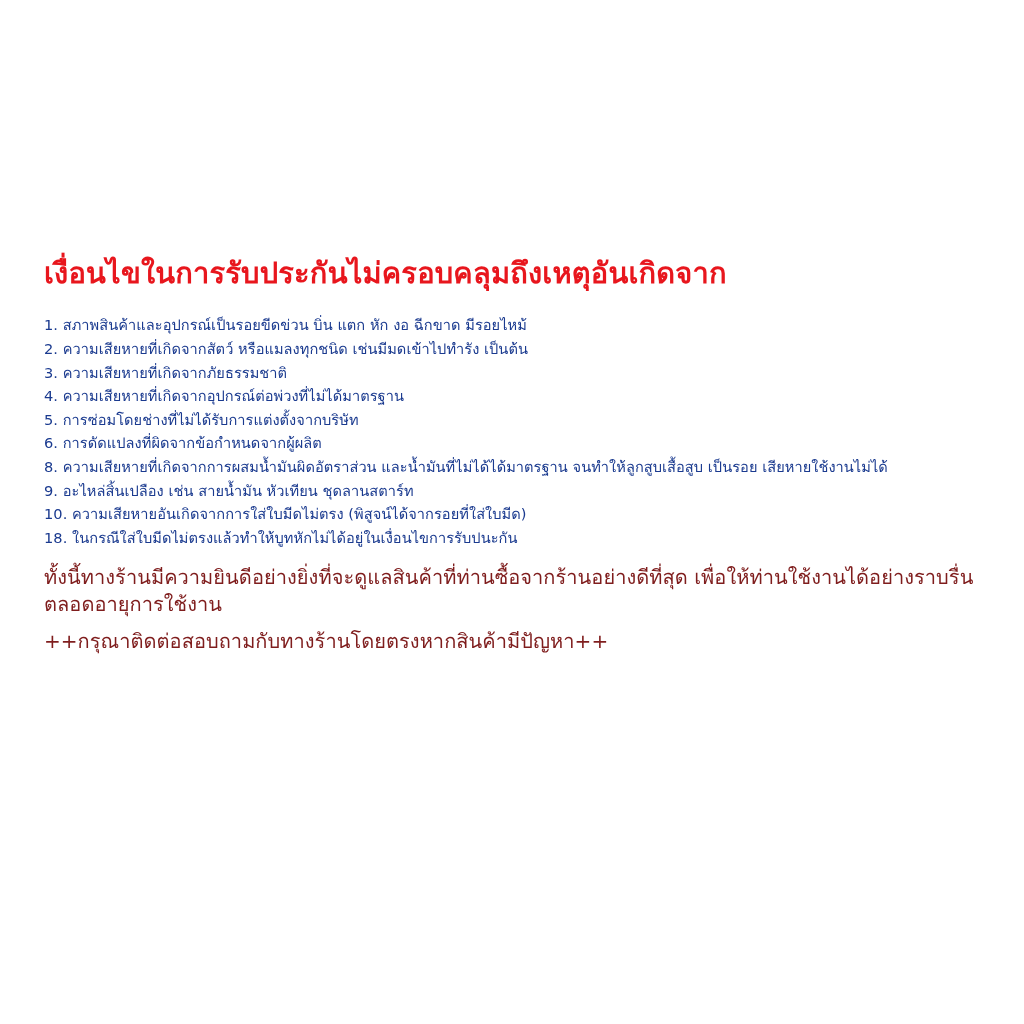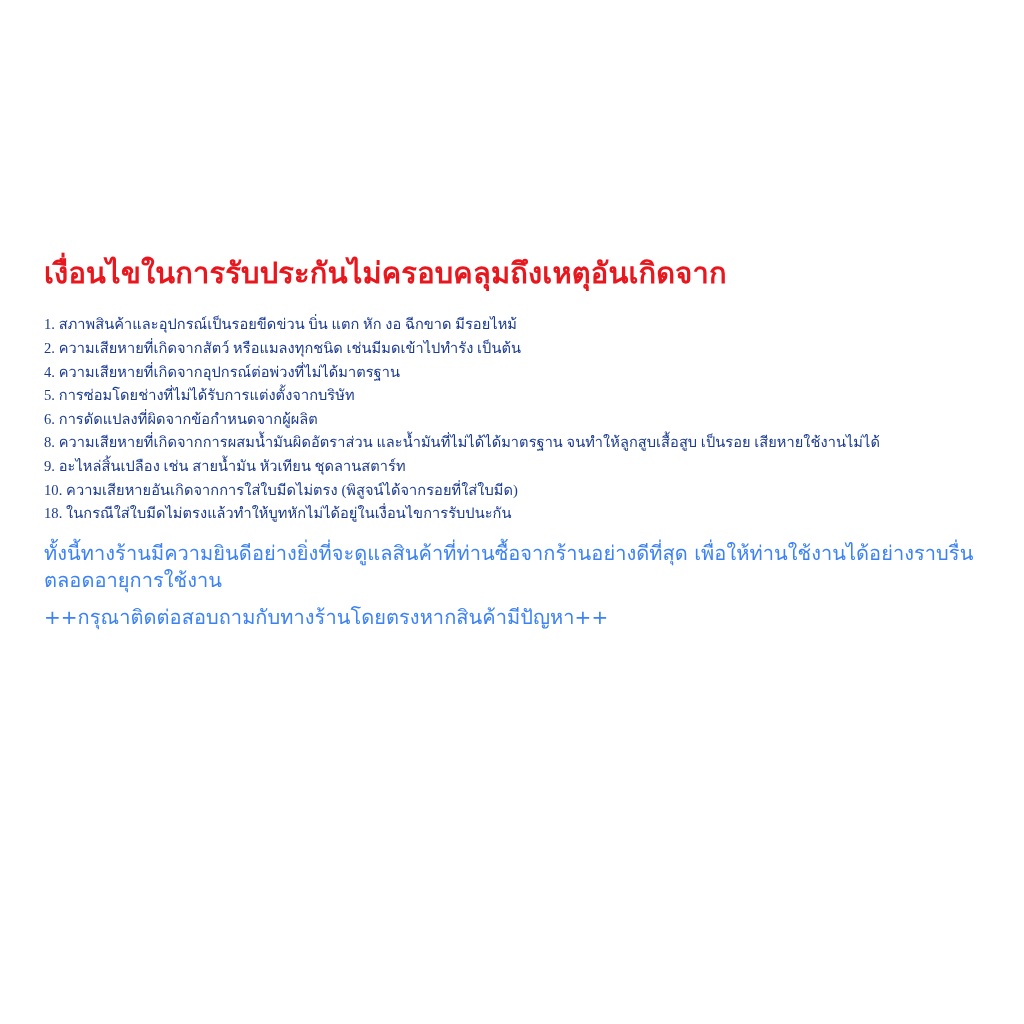--- a/index.html
+++ b/index.html
@@ -32,34 +32,33 @@
     font-weight: bold;
     line-height: 1.25;
     letter-spacing: 0.2px;
     margin: 0 0 22px 0;
     white-space: nowrap;
   }
   .conditions {
     list-style: none;
     margin: 0;
     padding: 0;
-    font-family: Liberation Serif, serif;
   }
   .conditions li {
     color: #1a3a8f;
     font-size: 14.6px;
     line-height: 1.62;
     white-space: nowrap;
     letter-spacing: 0.05px;
   }
   .closing {
     margin-top: 14px;
   }
   .closing p {
-    color: #3b82f6;
+    color: #7f1d1d;
     font-size: 20px;
     line-height: 1.35;
     margin: 0;
     letter-spacing: 0.05px;
   }
   .closing p.para-1 {
     margin-bottom: 2px;
   }
   .closing p.para-2 {
     margin-top: 10px;
@@ -69,20 +68,21 @@
 <body>
 
 <div class="page">
   <div class="content">
 
     <h1 class="heading">เงื่อนไขในการรับประกันไม่ครอบคลุมถึงเหตุอันเกิดจาก</h1>
 
     <ul class="conditions">
       <li>1.   สภาพสินค้าและอุปกรณ์เป็นรอยขีดข่วน บิ่น  แตก หัก งอ ฉีกขาด มีรอยไหม้</li>
       <li>2. ความเสียหายที่เกิดจากสัตว์ หรือแมลงทุกชนิด เช่นมีมดเข้าไปทำรัง เป็นต้น</li>
+      <li>3. ความเสียหายที่เกิดจากภัยธรรมชาติ</li>
       <li>4. ความเสียหายที่เกิดจากอุปกรณ์ต่อพ่วงที่ไม่ได้มาตรฐาน</li>
       <li>5. การซ่อมโดยช่างที่ไม่ได้รับการแต่งตั้งจากบริษัท</li>
       <li>6. การดัดแปลงที่ผิดจากข้อกำหนดจากผู้ผลิต</li>
       <li>8. ความเสียหายที่เกิดจากการผสมน้ำมันผิดอัตราส่วน และน้ำมันที่ไม่ได้ได้มาตรฐาน จนทำให้ลูกสูบเสื้อสูบ เป็นรอย เสียหายใช้งานไม่ได้</li>
       <li>9. อะไหล่สิ้นเปลือง เช่น สายน้ำมัน หัวเทียน ชุดลานสตาร์ท</li>
       <li>10. ความเสียหายอันเกิดจากการใส่ใบมีดไม่ตรง (พิสูจน์ได้จากรอยที่ใส่ใบมีด)</li>
       <li>18. ในกรณีใส่ใบมีดไม่ตรงแล้วทำให้บูทหักไม่ได้อยู่ในเงื่อนไขการรับปนะกัน</li>
     </ul>
 
     <div class="closing">

